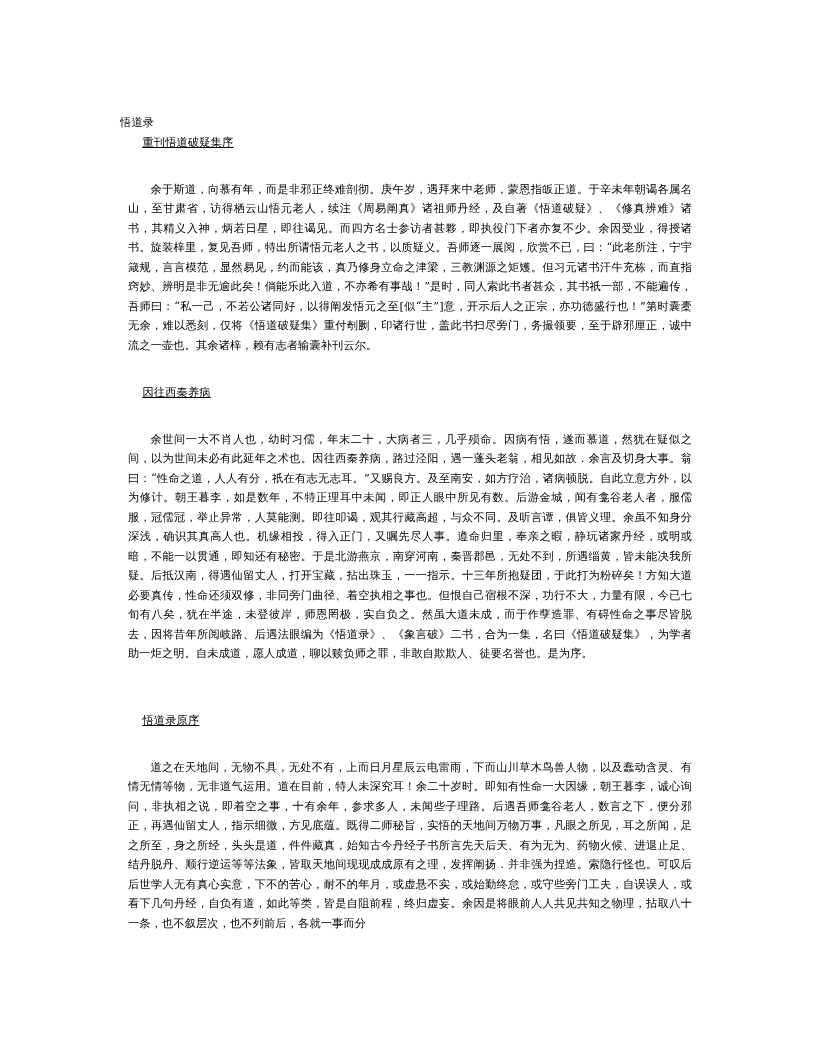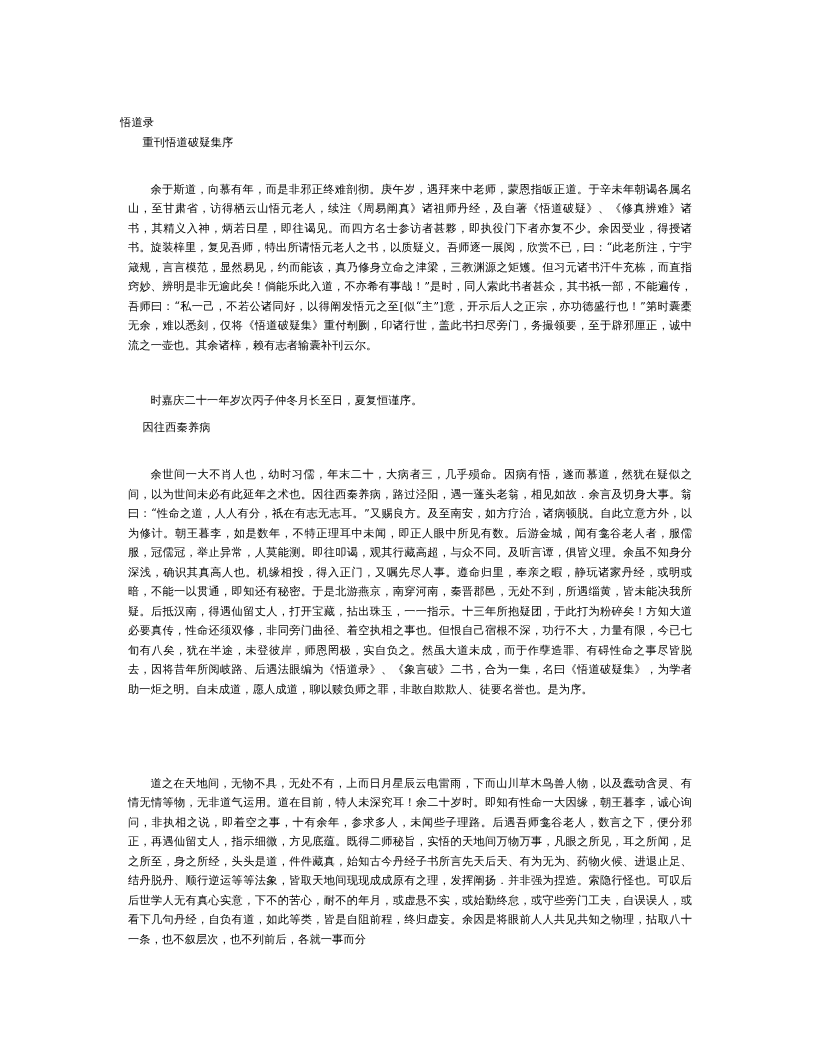--- a/index.html
+++ b/index.html
@@ -32,20 +32,21 @@
     line-height: 19.5px;
     margin: 0;
     white-space: nowrap;
     letter-spacing: 0.2px;
   }
   .heading-root {
     text-indent: 0;
   }
   .heading-sub {
     text-indent: 2em;
+    text-decoration: underline;
   }
   .para {
     font-size: 11.2px;
     line-height: 19.5px;
     margin: 8px;
     text-indent: 2em;
     text-align: justify;
     text-justify: inter-ideograph;
     letter-spacing: 0.15px;
     word-break: break-all;
@@ -63,32 +64,32 @@
     <div class="heading heading-root">悟道录</div>
 
     <div class="heading heading-sub">重刊悟道破疑集序</div>
 
     <div class="spacer-line"></div>
 
     <p class="para">余于斯道，向慕有年，而是非邪正终难剖彻。庚午岁，遇拜来中老师，蒙恩指皈正道。于辛未年朝谒各属名山，至甘肃省，访得栖云山悟元老人，续注《周易阐真》诸祖师丹经，及自著《悟道破疑》、《修真辨难》诸书，其精义入神，炳若日星，即往谒见。而四方名士参访者甚夥，即执役门下者亦复不少。余因受业，得授诸书。旋装梓里，复见吾师，特出所请悟元老人之书，以质疑义。吾师逐一展阅，欣赏不已，曰：“此老所注，宁宇箴规，言言模范，显然易见，约而能该，真乃修身立命之津梁，三教渊源之矩矱。但习元诸书汗牛充栋，而直指窍妙、辨明是非无逾此矣！倘能乐此入道，不亦希有事哉！”是时，同人索此书者甚众，其书祇一部，不能遍传，吾师曰：“私一己，不若公诸同好，以得阐发悟元之至[似“主”]意，开示后人之正宗，亦功德盛行也！”第时囊橐无余，难以悉刻，仅将《悟道破疑集》重付剞劂，印诸行世，盖此书扫尽旁门，务撮领要，至于辟邪厘正，诚中流之一壶也。其余诸梓，赖有志者输囊补刊云尔。</p>
 
     <div class="spacer-line"></div>
 
-    <p class="para">时嘉庆二十一年岁次丙子仲冬月长至日，夏复恒谨序。</p>
 
     <div class="heading heading-sub">因往西秦养病</div>
 
     <div class="spacer-line"></div>
 
     <p class="para">余世间一大不肖人也，幼时习儒，年末二十，大病者三，几乎殒命。因病有悟，遂而慕道，然犹在疑似之间，以为世间未必有此延年之术也。因往西秦养病，路过泾阳，遇一蓬头老翁，相见如故．余言及切身大事。翁曰：“性命之道，人人有分，祇在有志无志耳。”又赐良方。及至南安，如方疗治，诸病顿脱。自此立意方外，以为修计。朝王暮李，如是数年，不特正理耳中未闻，即正人眼中所见有数。后游金城，闻有龛谷老人者，服儒服，冠儒冠，举止异常，人莫能测。即往叩谒，观其行藏高超，与众不同。及听言谭，俱皆义理。余虽不知身分深浅，确识其真高人也。机缘相投，得入正门，又嘱先尽人事。遵命归里，奉亲之暇，静玩诸家丹经，或明或暗，不能一以贯通，即知还有秘密。于是北游燕京，南穿河南，秦晋郡邑，无处不到，所遇缁黄，皆未能决我所疑。后抵汉南，得遇仙留丈人，打开宝藏，拈出珠玉，一一指示。十三年所抱疑团，于此打为粉碎矣！方知大道必要真传，性命还须双修，非同旁门曲径、着空执相之事也。但恨自己宿根不深，功行不大，力量有限，今已七旬有八矣，犹在半途，未登彼岸，师恩罔极，实自负之。然虽大道未成，而于作孽造罪、有碍性命之事尽皆脱去，因将昔年所阅岐路、后遇法眼编为《悟道录》、《象言破》二书，合为一集，名曰《悟道破疑集》，为学者助一炬之明。自未成道，愿人成道，聊以赎负师之罪，非敢自欺欺人、徒要名誉也。是为序。</p>
 
     <div class="spacer-line"></div>
 
 
     <div class="spacer-line"></div>
 
+    <div class="heading heading-sub">悟道录原序</div>
 
     <div class="spacer-line"></div>
 
     <p class="para">道之在天地间，无物不具，无处不有，上而日月星辰云电雷雨，下而山川草木鸟兽人物，以及蠢动含灵、有情无情等物，无非道气运用。道在目前，特人未深究耳！余二十岁时。即知有性命一大因缘，朝王暮李，诚心询问，非执相之说，即着空之事，十有余年，参求多人，未闻些子理路。后遇吾师龛谷老人，数言之下，便分邪正，再遇仙留丈人，指示细微，方见底蕴。既得二师秘旨，实悟的天地间万物万事，凡眼之所见，耳之所闻，足之所至，身之所经，头头是道，件件藏真，始知古今丹经子书所言先天后天、有为无为、药物火候、进退止足、结丹脱丹、顺行逆运等等法象，皆取天地间现现成成原有之理，发挥阐扬．并非强为捏造。索隐行怪也。可叹后后世学人无有真心实意，下不的苦心，耐不的年月，或虚悬不实，或始勤终怠，或守些旁门工夫，自误误人，或看下几句丹经，自负有道，如此等类，皆是自阻前程，终归虚妄。余因是将眼前人人共见共知之物理，拈取八十一条，也不叙层次，也不列前后，各就一事而分</p>
 
   </div>
 </div>
 
 </body></html>

